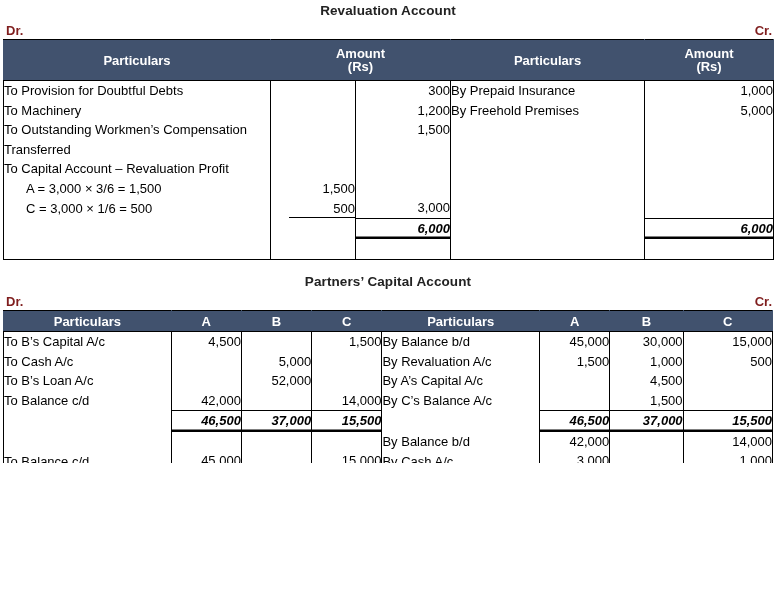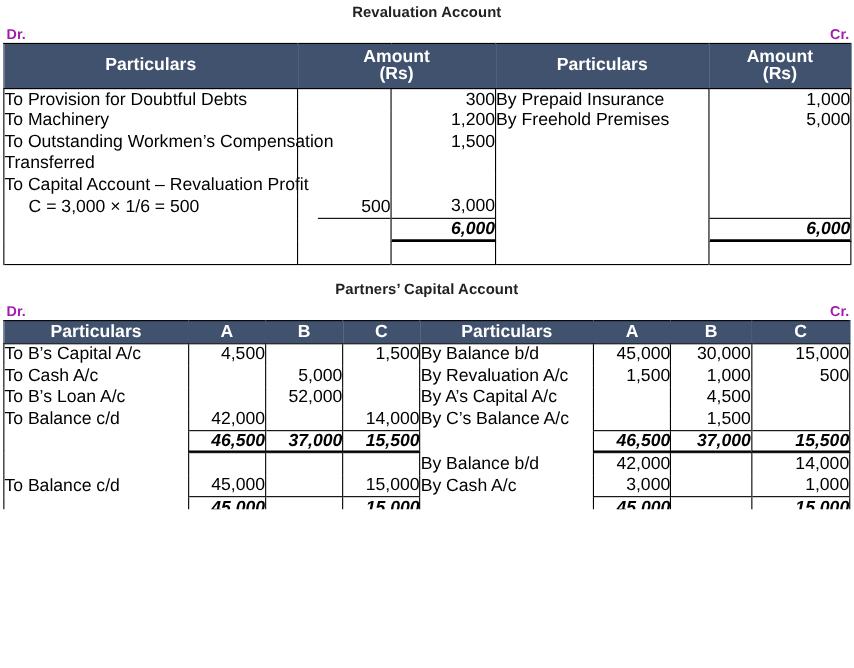--- a/index.html
+++ b/index.html
@@ -23,31 +23,31 @@
     font-weight: bold;
     font-size: 13.5px;
     color: #222222;
     letter-spacing: 0.1px;
   }
   .drcr-row {
     display: flex;
     justify-content: space-between;
     font-weight: bold;
     font-size: 13px;
-    color: #a21caf;
+    color: #7f1d1d;
     padding: 0 4px 1px 6px;
   }
 
   
   table.ledger {
     border-collapse: collapse;
     table-layout: fixed;
     width: 770px;
     margin: 0 3px;
-    font-size: 16px;
+    font-size: 13px;
   }
   table.ledger th,
   table.ledger td {
     border-left: 1.4px solid #000;
     border-right: 1.4px solid #000;
     padding: 0;
     vertical-align: middle;
     line-height: 1.0;
   }
   table.ledger thead th {
@@ -183,20 +183,27 @@
         </tr>
 
         <tr>
           <td class="txt">To Capital Account – Revaluation Profit</td>
           <td class="num"></td>
           <td class="num"></td>
           <td class="blank"></td>
           <td class="blank"></td>
         </tr>
 
+        <tr>
+          <td class="txt" style="padding-left:22px;">A = 3,000 × 3/6 = 1,500</td>
+          <td class="num">1,500</td>
+          <td class="num"></td>
+          <td class="blank"></td>
+          <td class="blank"></td>
+        </tr>
 
 
         <tr>
           <td class="txt" style="padding-left:22px;">C = 3,000 × 1/6 = 500</td>
           <td class="num underline-cell">500</td>
           <td class="num">3,000</td>
           <td class="blank"></td>
           <td class="blank"></td>
         </tr>
 

